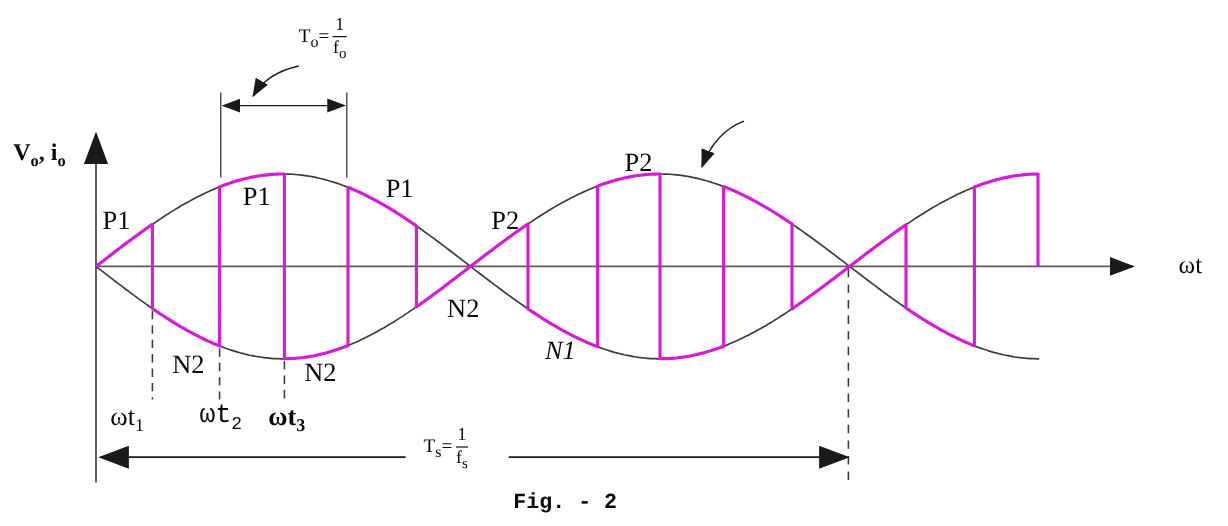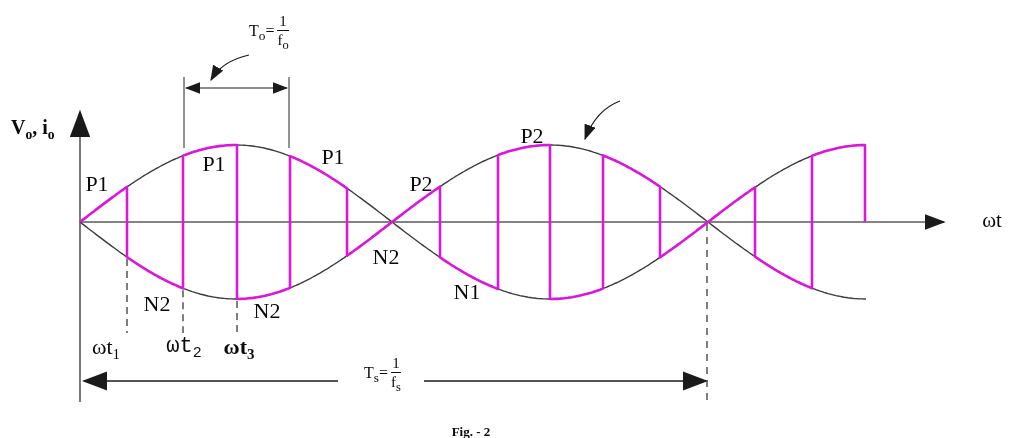--- a/index.html
+++ b/index.html
@@ -18,22 +18,22 @@
     font-size:22px;
     white-space:nowrap;
     line-height:1.1;
   }
   .lbl sub{font-size:0.68em;line-height:0;}
   .no-center{transform:none;}
   .y-axis-label{font-weight:bold;font-size:20px;}
   .x-axis-label{font-size:21px;}
   .env-label{font-size:18px;line-height:1.22;}
   .caption{
-    font-family:Liberation Serif, serif;
-    font-weight:bold;font-size:13px;margin-top:12px;
+    font-family:Liberation Mono, monospace;
+    font-weight:bold;font-size:18px;
   }
   .mathrow{
     position:absolute;
     display:flex;align-items:center;gap:3px;
     font-size:16px;
   }
   .frac{
     display:inline-flex;flex-direction:column;align-items:center;
     font-size:15px;line-height:1;
   }
@@ -81,21 +81,21 @@
   <div class="lbl x-axis-label" style="left:992px;top:221px;">ωt</div>
 
   <div class="lbl" style="left: 97px; top: 184px;">P1</div>
   <div class="lbl" style="left: 214px; top: 164px;">P1</div>
   <div class="lbl" style="left: 333px; top: 157px;">P1</div>
   <div class="lbl" style="left: 421px; top: 184px;">P2</div>
   <div class="lbl" style="left: 532px; top: 136px;">P2</div>
   <div class="lbl" style="left: 157px; top: 304px;">N2</div>
   <div class="lbl" style="left: 267px; top: 311px;">N2</div>
   <div class="lbl" style="left: 386px; top: 257px;">N2</div>
-  <div class="lbl" style="left: 467px; top: 292px;">N1</div>
+  <div class="lbl" style="left: 467px; top: 292px; font-style: italic;">N1</div>
 
   <div class="lbl" style="left: 106px; top: 347px;">
     <span>ωt</span><sub>1</sub>
   </div>
   <div class="lbl" style="left: 184px; top: 347px; font-family: Liberation Mono, monospace;">
     <span>ωt</span><sub>2</sub>
   </div>
   <div class="lbl" style="left: 239px; top: 347px; font-weight: bold;">
     <span>ωt</span><sub>3</sub>
   </div>
@@ -103,21 +103,21 @@
 
   <div class="mathrow" style="left:249px;top:14px;">
     <span><span>T</span><sub>o</sub><span>=</span></span>
     <span class="frac">
       <span>1</span>
       <span class="bar"></span>
       <span><span>f</span><sub>o</sub></span>
     </span>
   </div>
 
-  <div class="mathrow" style="left:364px;top:356px;text-align:center;">
+  <div class="mathrow" style="left:353px;top:356px;text-align:center;">
     <span><span>T</span><sub>s</sub><span>=</span></span>
     <span class="frac">
       <span>1</span>
       <span class="bar"></span>
       <span><span>f</span><sub>s</sub></span>
     </span>
   </div>
 
   <div class="lbl caption" style="left:471px;top:420px;">Fig. - 2</div>
 

